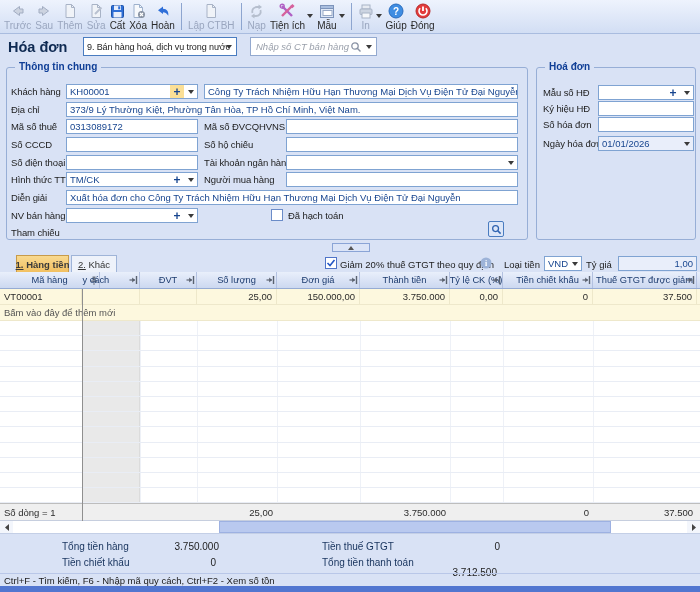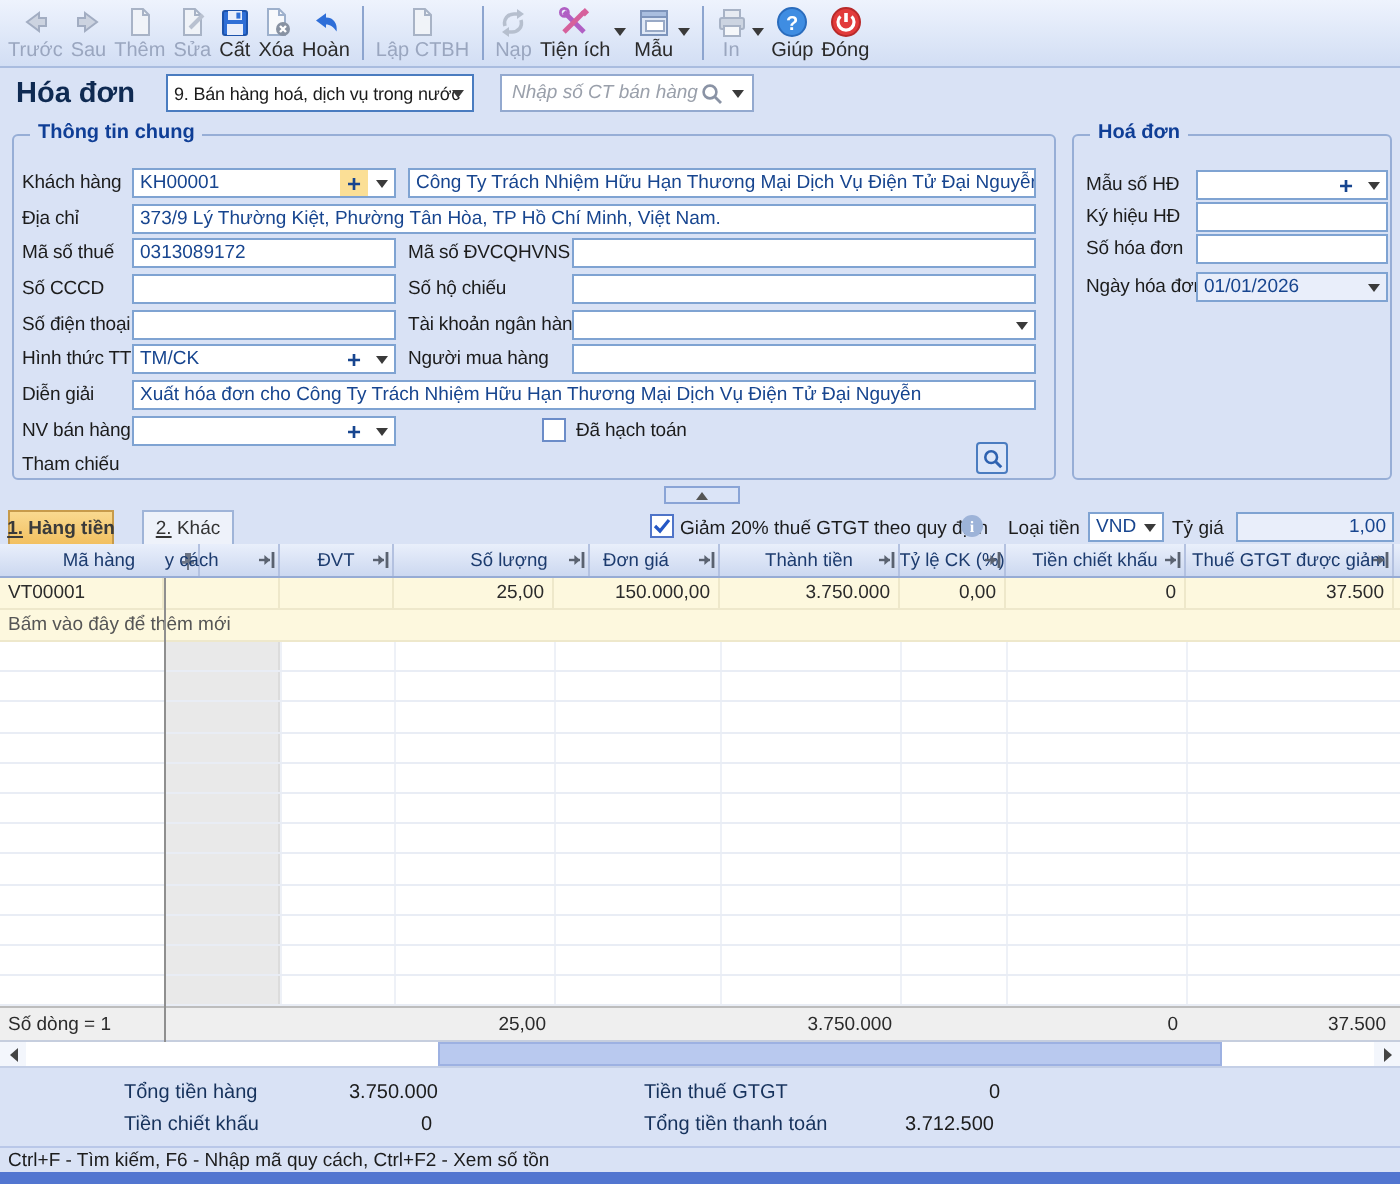--- a/index.html
+++ b/index.html
@@ -337,21 +337,21 @@
   <div class="fl" style="left:6px;top:68px">Ngày hóa đơn</div>
   <div class="fi ro" style="left:61px;top:68px;width:96px;padding-right:14px">
       <span>01/01/2026</span>
       <span class="ddbox"></span>
     </div>
 </div>
 
 <div class="collapse-btn"></div>
 
 <div class="tabsrow">
-  <div class="tab active" style="left:4px;width:53px">
+  <div class="tab active" style="left:16px;width:53px">
       <span>1. Hàng tiền</span>
     </div>
   <div class="tab inactive" style="left:71px;width:46px">
       <span>2. Khác</span>
     </div>
 
   <div class="cb" style="left:325px;top:2px;border-color:#4f74c8">
       <svg width="10" height="10" viewBox="0 0 10 10">
         <polyline points="1.5,5 4,7.5 8.5,2" fill="none" stroke="#2457c5" stroke-width="1.6"></polyline>
       </svg>
@@ -399,21 +399,21 @@
       <div class="hc" style="left: 140px; width: 57px;">
         <span class="hlabel">ĐVT</span>
         <span class="hicon">
           <svg width="9" height="8" viewBox="0 0 9 8">
             <line x1="7.5" y1="0" x2="7.5" y2="8" stroke="#5a6270" stroke-width="1.4"></line>
             <line x1="0.5" y1="4" x2="6" y2="4" stroke="#5a6270" stroke-width="1.2"></line>
             <path d="M3.2 1.5 L6 4 L3.2 6.5 Z" fill="#5a6270"></path>
           </svg>
         </span>
       </div>
-      <div class="hc" style="left: 215px; width: 80px;">
+      <div class="hc" style="left: 197px; width: 80px;">
         <span class="hlabel">Số lượng</span>
         <span class="hicon">
           <svg width="9" height="8" viewBox="0 0 9 8">
             <line x1="7.5" y1="0" x2="7.5" y2="8" stroke="#5a6270" stroke-width="1.4"></line>
             <line x1="0.5" y1="4" x2="6" y2="4" stroke="#5a6270" stroke-width="1.2"></line>
             <path d="M3.2 1.5 L6 4 L3.2 6.5 Z" fill="#5a6270"></path>
           </svg>
         </span>
       </div>
       <div class="hc" style="left: 277px; width: 83px;">
@@ -628,17 +628,17 @@
 </div>
 
 <div class="summary">
   <div class="sum-label" style="left:62px;top:7px">Tổng tiền hàng</div>
   <div class="sum-val" style="left:119px;top:7px;width:100px">3.750.000</div>
   <div class="sum-label" style="left:322px;top:7px">Tiền thuế GTGT</div>
   <div class="sum-val" style="left:400px;top:7px;width:100px">0</div>
   <div class="sum-label" style="left:62px;top:23px">Tiền chiết khấu</div>
   <div class="sum-val" style="left:119px;top:23px;width:97px">0</div>
   <div class="sum-label" style="left:322px;top:23px">Tổng tiền thanh toán</div>
-  <div class="sum-val" style="left:402px;top:23px;width:95px">3.712.500</div>
+  <div class="sum-val" style="left:402px;top:33px;width:95px">3.712.500</div>
 </div>
 
 <div class="statusbar"><span>Ctrl+F - Tìm kiếm, F6 - Nhập mã quy cách, Ctrl+F2 - Xem số tồn</span></div>
 <div class="bluestrip"></div>
 
 </body></html>

